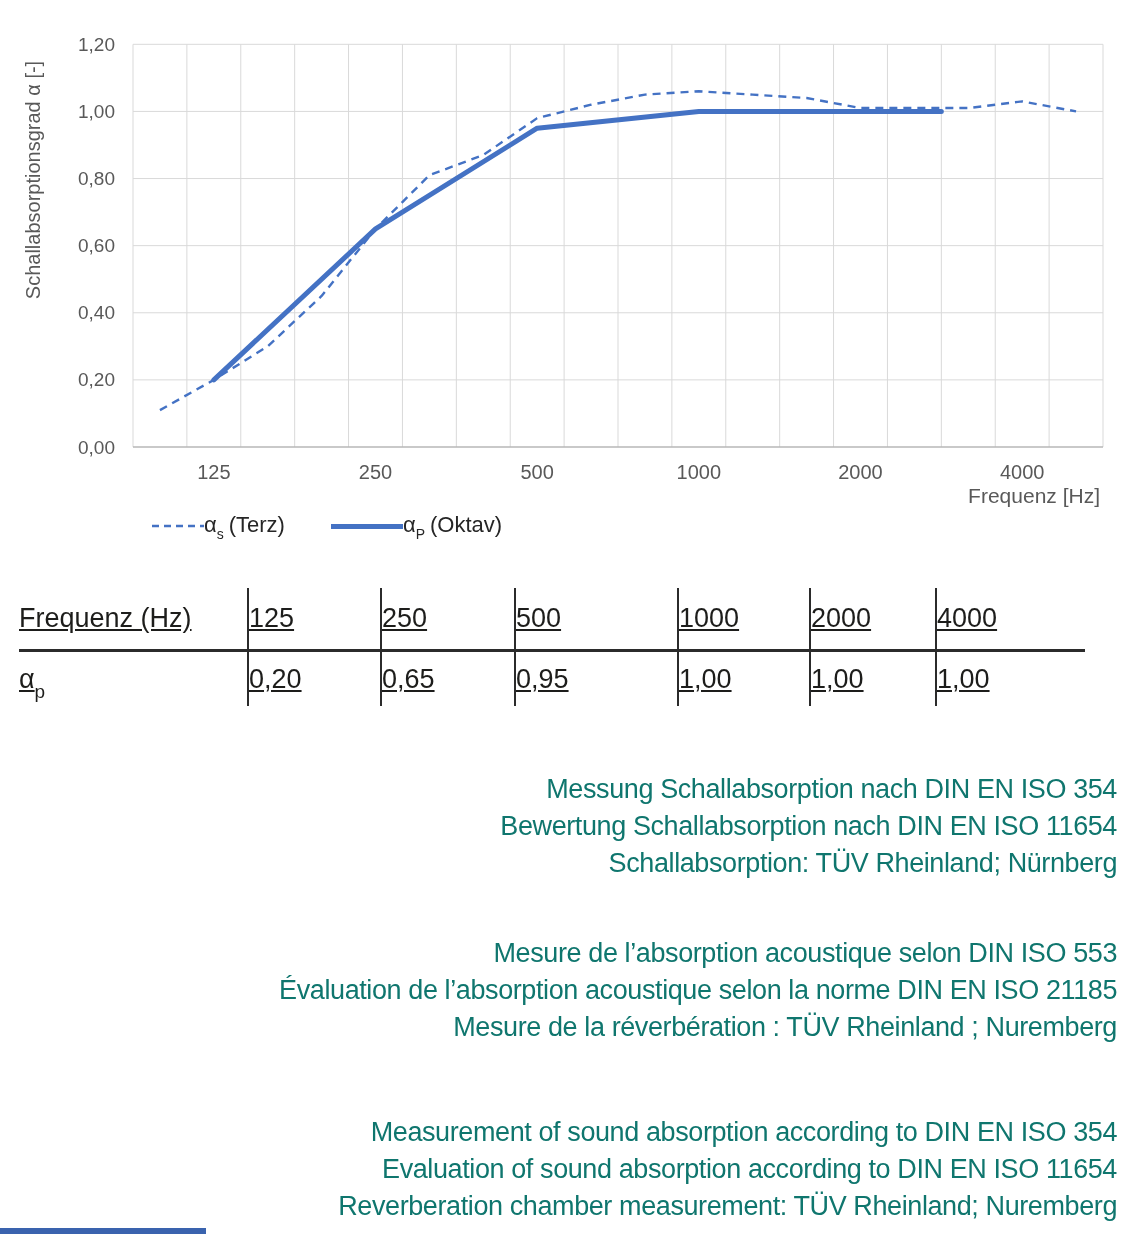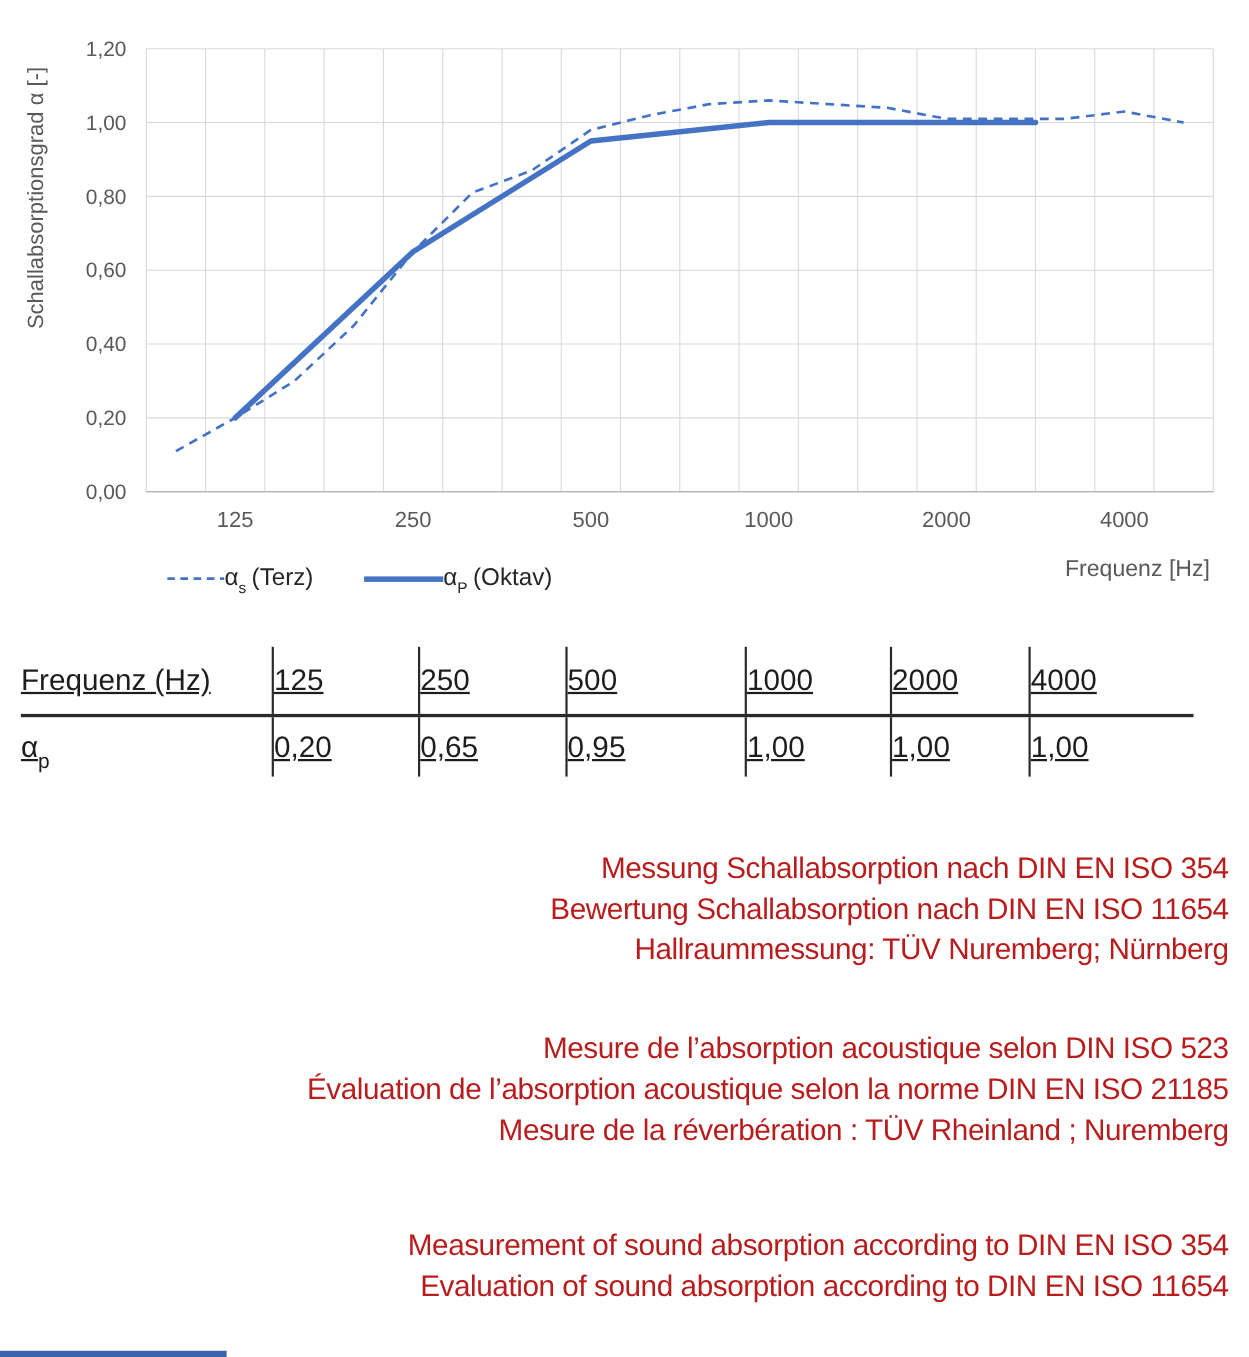--- a/index.html
+++ b/index.html
@@ -7,38 +7,38 @@
         font-family:"Liberation Sans",sans-serif;}
   
   .chart{position:relative;width:1135px;height:560px;}
   #chart-svg{position:absolute;left:0;top:0;}
   #chart-svg text{font-family:"Liberation Sans",sans-serif;}
   #chart-svg .ytick{font-size:19px;fill:#595959;}
   #chart-svg .xtick{font-size:20px;fill:#595959;}
   .y-title{position:absolute;left:22px;top:380px;width:400px;height:24px;
            transform:rotate(-90deg);transform-origin:0 0;text-align:center;
            font-size:20px;color:#595959;}
-  .x-title{position:absolute;right:35px;top:506px;font-size:21px;color:#595959;}
+  .x-title{position:absolute;right:35px;top:484px;font-size:21px;color:#595959;}
   .legend{position:absolute;left:152px;top:512px;display:flex;gap:46px;align-items:center;}
   .legend-item{display:flex;align-items:center;font-size:22px;color:#262626;}
   .legend-item .rest{margin-left:5px;}
   .legend-item sub{font-size:14px;position:relative;top:2px;}
   .sw{display:inline-block;}
   .sw.solid{width:72px;height:5px;background:#4472C4;}
   
   .abs-table{margin:28px 0 0 19px;width:1066px;color:#1d1d1b;}
   .trow{display:grid;grid-template-columns:230px 133px 134px 163px 132px 126px 148px;}
   .trow.head{border-bottom:3px solid #2b2b2b;}
   .trow .cell{text-align:left;font-size:27px;text-decoration:underline;}
   .trow.head .cell{height:61px;line-height:61px;}
   .trow.data .cell{height:54px;line-height:54px;}
   .trow .cell:not(:last-child){border-right:2px solid #2b2b2b;}
   .cell sub{font-size:19px;position:relative;top:4px;}
   
-  .notes{text-align:right;padding-right:18px;font-size:27px;color:#b91c1c;
+  .notes{text-align:right;padding-right:18px;font-size:27px;color:#0f766e;
          line-height:37px;letter-spacing:-0.4px;}
   .notes.de{margin-top:65px;}
   .notes.fr{margin-top:53px;}
   .notes.en{margin-top:68px;padding-left:40px;}
   
   .footer-bar{position:absolute;left:0;bottom:0;width:206px;height:6px;background:#3a63ae;}
 </style>
 </head>
 <body>
 
@@ -121,26 +121,27 @@
       <div class="cell">0,95</div>
       <div class="cell">1,00</div>
       <div class="cell">1,00</div>
       <div class="cell">1,00</div>
     </div>
   </div>
 
   <div class="notes de">
     <div>Messung Schallabsorption nach DIN EN ISO 354</div>
     <div>Bewertung Schallabsorption nach DIN EN ISO 11654</div>
-    <div>Hallraummessung: TÜV Nuremberg; Nürnberg</div>
+    <div>Schallabsorption: TÜV Rheinland; Nürnberg</div>
   </div>
   <div class="notes fr">
-    <div>Mesure de l’absorption acoustique selon DIN ISO 523</div>
+    <div>Mesure de l’absorption acoustique selon DIN ISO 553</div>
     <div>Évaluation de l’absorption acoustique selon la norme DIN EN ISO 21185</div>
     <div>Mesure de la réverbération : TÜV Rheinland ; Nuremberg</div>
   </div>
   <div class="notes en">
     <div>Measurement of sound absorption according to DIN EN ISO 354</div>
     <div>Evaluation of sound absorption according to DIN EN ISO 11654</div>
+    <div>Reverberation chamber measurement: TÜV Rheinland; Nuremberg</div>
   </div>
 
   <div class="footer-bar"></div>
 </div>
 
 </body></html>

